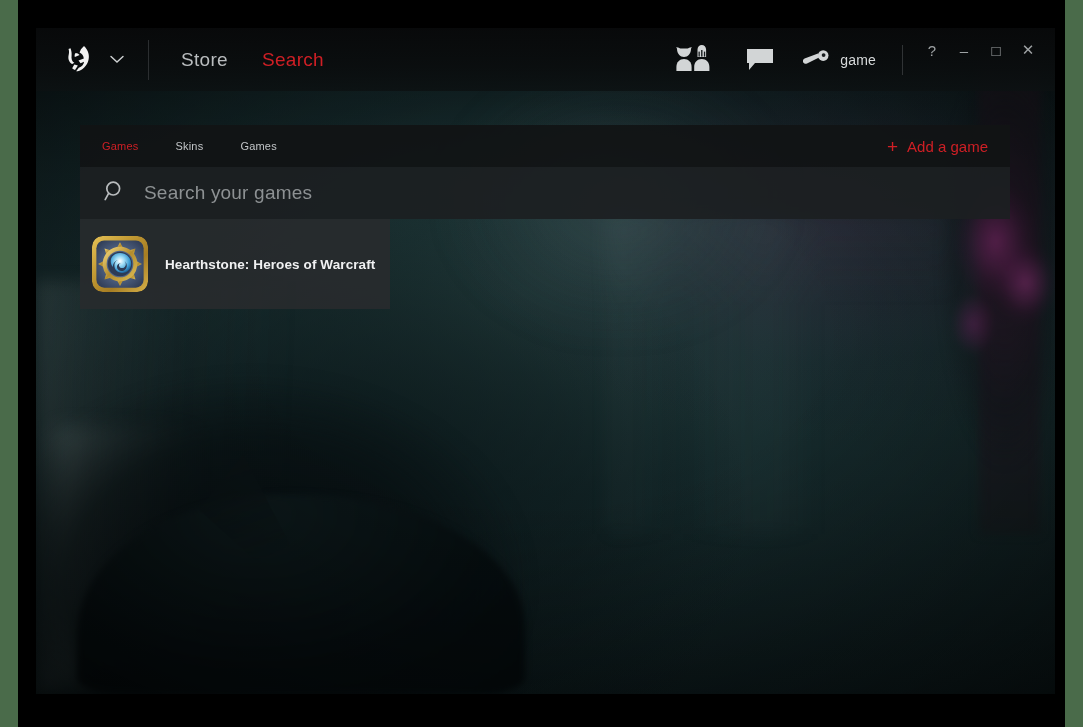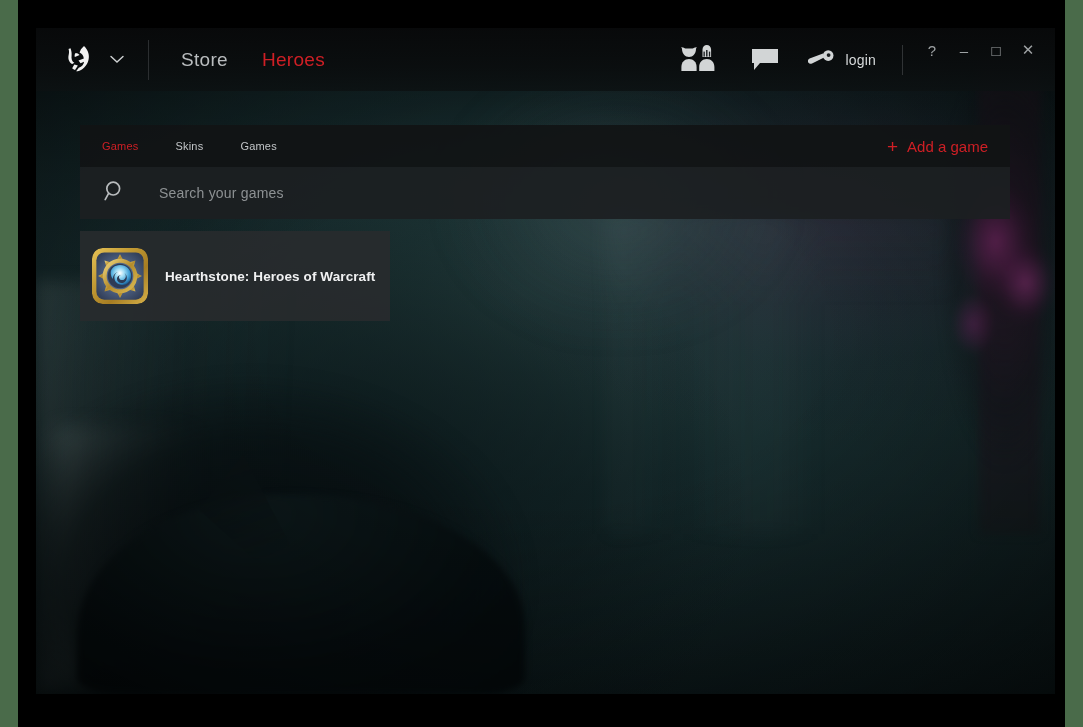--- a/index.html
+++ b/index.html
@@ -275,29 +275,27 @@
     gap: 18px;
     cursor: text;
   }
   .search-input {
     flex: 1;
     background: transparent;
     border: none;
     outline: none;
     color: #e3e5e6;
     font-family: "Liberation Sans", sans-serif;
-    font-size: 14px;
+    font-size: 19px;
     letter-spacing: 0.2px;
     padding-right: 24px;
-    margin-left: 15px;
   }
   .search-input::placeholder { color: #8d9193; }
 
   .results-area {
-    padding-top: 12px;
   }
 
   .game-card {
     width: 310px;
     height: 90px;
     background: rgba(40,43,45,0.90);
     display: flex;
     align-items: center;
     padding-left: 12px;
     gap: 17px;
@@ -346,21 +344,21 @@
         <svg width="14" height="9" viewBox="0 0 14 9">
           <path d="M1 1.5 L7 7 L13 1.5" fill="none" stroke="#cfd2d3" stroke-width="1.4" stroke-linecap="round"></path>
         </svg>
       </span>
     </div>
 
     <div class="header-divider"></div>
 
     <div class="nav">
       <span class="nav-item">Store</span>
-      <span class="nav-item active">Heroes</span>
+      <span class="nav-item active">Search</span>
     </div>
 
     <div class="header-right">
 
       <span class="hr-icon icon-friends">
         <svg width="40" height="30" viewBox="0 0 40 30">
 
           <path fill="#d2d5d6" d="M3 3.5 h14 c0 5.5 -3.2 8.5 -7 8.5 s-7 -3 -7 -8.5 z"></path>
           <path fill="#d2d5d6" d="M2.2 2.2 c1.8 -.2 3.4 .6 4.2 1.9 l-3.0 .4 z"></path>
           <path fill="#d2d5d6" d="M17.8 2.2 c-1.8 -.2 -3.4 .6 -4.2 1.9 l3.0 .4 z"></path>
@@ -381,21 +379,21 @@
       </span>
 
       <span class="login-group">
         <span>
           <svg width="27" height="16" viewBox="0 0 27 16">
             <circle cx="20.2" cy="5.6" r="5.3" fill="#d2d5d6"></circle>
             <circle cx="20.6" cy="5.1" r="1.9" fill="#171b1d"></circle>
             <path fill="#d2d5d6" d="M16.5 7.3 L4.0 13.4 c-1.6 .8 -3.3 .0 -3.9 -1.2 -.6 -1.3 .0 -2.9 1.5 -3.6 L15.0 3.4 z"></path>
           </svg>
         </span>
-        <span class="login-label">login</span>
+        <span class="login-label">game</span>
       </span>
 
       <span class="win-divider"></span>
 
       <span class="win-btns">
         <span class="win-btn">?</span>
         <span class="win-btn">–</span>
         <span class="win-btn">□</span>
         <span class="win-btn">✕</span>
       </span>

